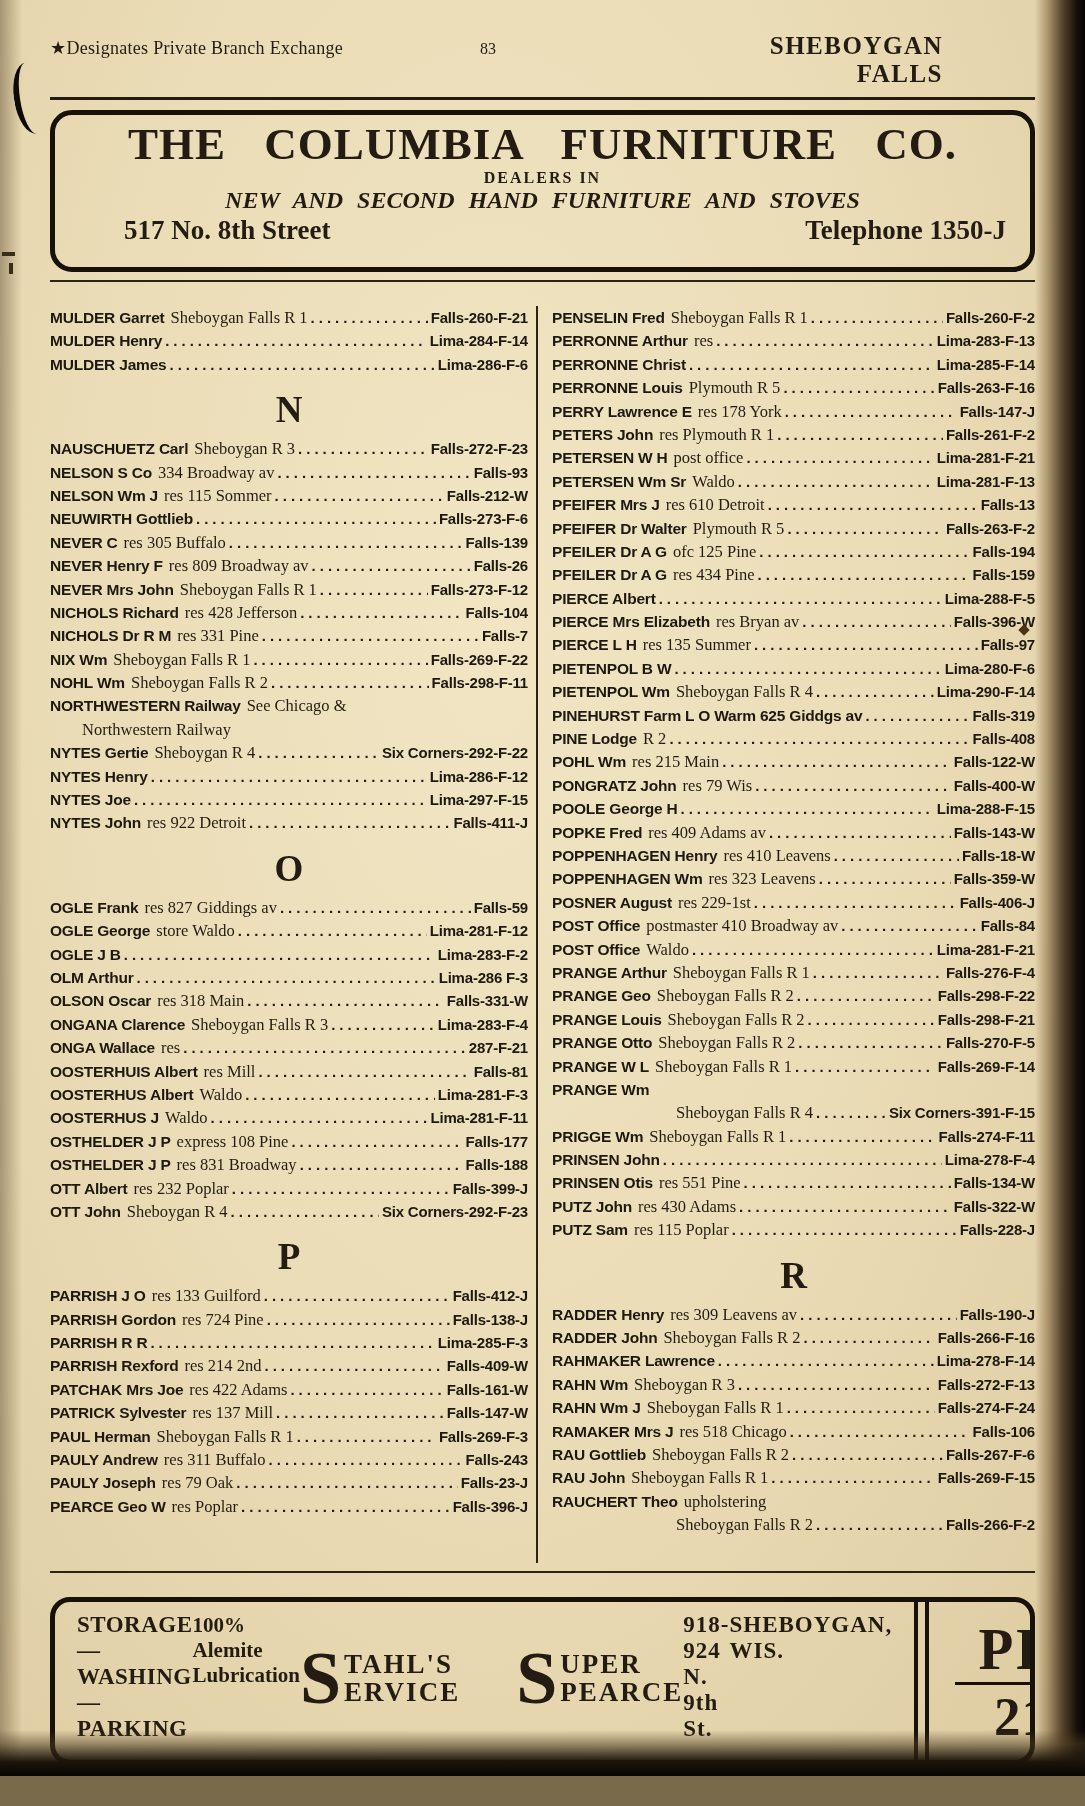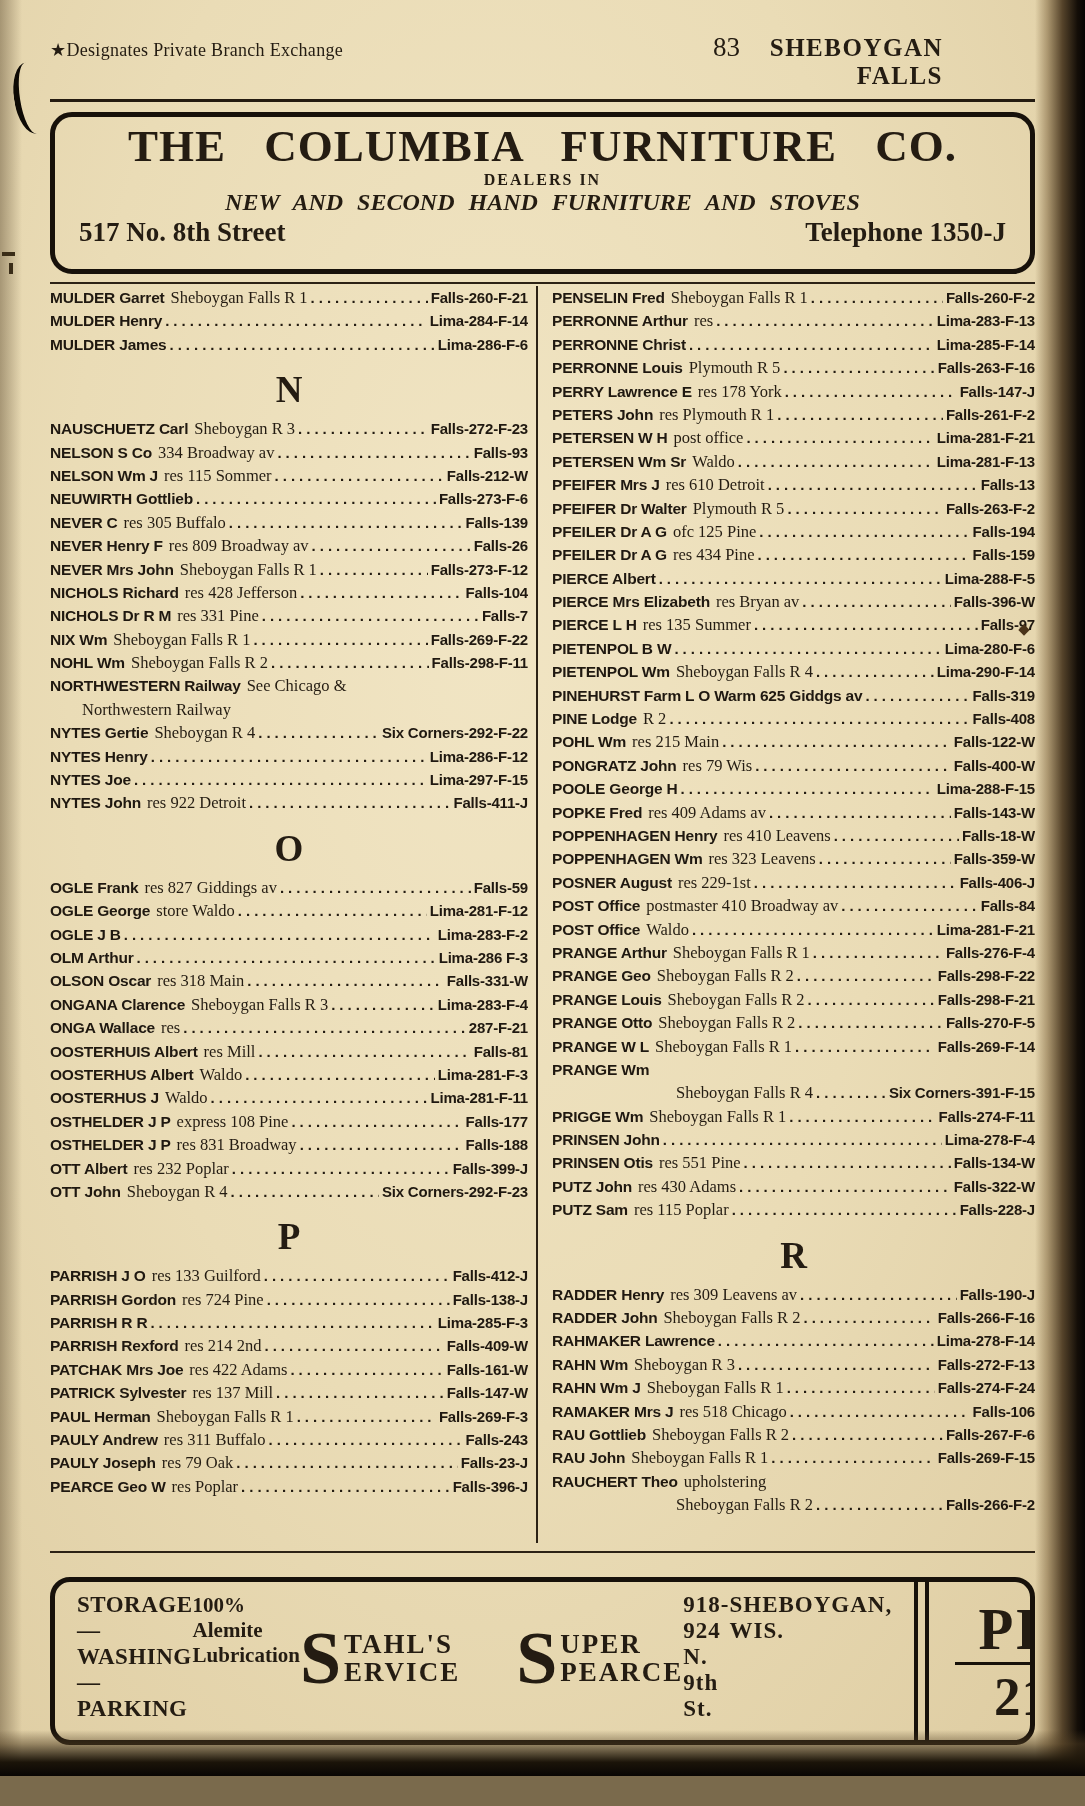--- a/index.html
+++ b/index.html
@@ -20,35 +20,35 @@
     border-left:6px solid #0e0a05; border-radius:50%; transform:rotate(-9deg);}
   .mark-dash{position:absolute; left:2px; top:252px; width:13px; height:4px; background:#3a2d18; z-index:8;}
   .mark-tick{position:absolute; left:9px; top:263px; width:4px; height:11px; background:#3a2d18; z-index:8;}
   .mark-diamond{position:absolute; left:1020px; top:626px; width:8px; height:8px; background:#4a3319; transform:rotate(45deg); z-index:8;}
 
   .content{position:relative; padding:32px 50px 0 50px;}
 
   
   .pg-hdr{display:flex; align-items:baseline; padding-right:92px;}
   .pbx-note{width:430px; font-size:18px; letter-spacing:0.3px;}
-  .pg-num{width:260px; text-align:right; font-size:27px;}
+  .pg-num{width:260px; text-align:left; font-size:16px;}
   .city-head{flex:1; text-align:right; font-weight:700; font-size:25px; letter-spacing:1.5px;}
   .rule-heavy{border:none; border-top:3px solid #241b10; margin:9px 0 10px 0;}
   .rule-thin{border:none; border-top:2px solid #2c2215; margin:8px 0 0 0;}
 
   
   .ad-box{border:5px solid #17110a; border-radius:22px; height:148px; padding:4px 24px 0 24px;}
   .ad-title{text-align:center; font-weight:700; font-size:45px; line-height:1.12; word-spacing:26px; letter-spacing:1px;}
   .ad-dealers{text-align:center; font-weight:700; font-size:16px; letter-spacing:2px; line-height:1.1;}
   .ad-products{text-align:center; font-weight:700; font-size:24px; line-height:1.1; word-spacing:8px;font-style:italic;}
   .ad-bottom{display:flex; justify-content:space-between; align-items:baseline; margin-top:2px;}
-  .ad-addr,.ad-tel{font-weight:700; font-size:27px;}
+  .ad-addr,.ad-tel{font-weight:700; font-size:27px;margin-left:45px;}
 
   
-  .cols{display:flex; margin-top:2px; min-height:1257px; overflow:hidden;}
+  .cols{display:flex; margin-top:24px; min-height:1257px; overflow:hidden;}
   .col-left{width:478px; flex:none;}
   .col-div{flex:none; width:2px; background:#2c2215; margin-left:8px;}
   .col-right{flex:1; padding-left:14px; min-width:0;}
   .sec-letter{text-align:center; font-weight:700; font-size:37px; line-height:1; margin:15px 0 9px 0;}
   .row{display:flex; align-items:baseline; white-space:nowrap; line-height:23.4px; height:23.4px; overflow:hidden;}
   .row-ind{padding-left:26px;}
   .row-cont{padding-left:118px;}
   .nm{font-family:"Liberation Sans", sans-serif; font-weight:700; font-size:15.5px; letter-spacing:-0.2px; color:#1f1810;}
   .dt{font-size:16.5px; margin-left:6px;}
   .nm:empty,.dt:empty{display:none;}

